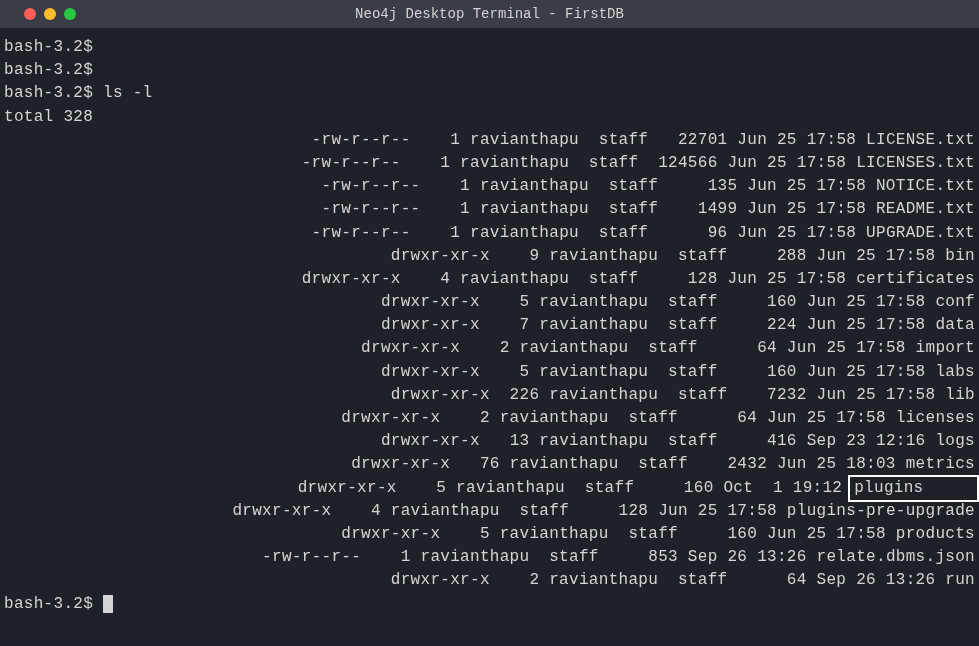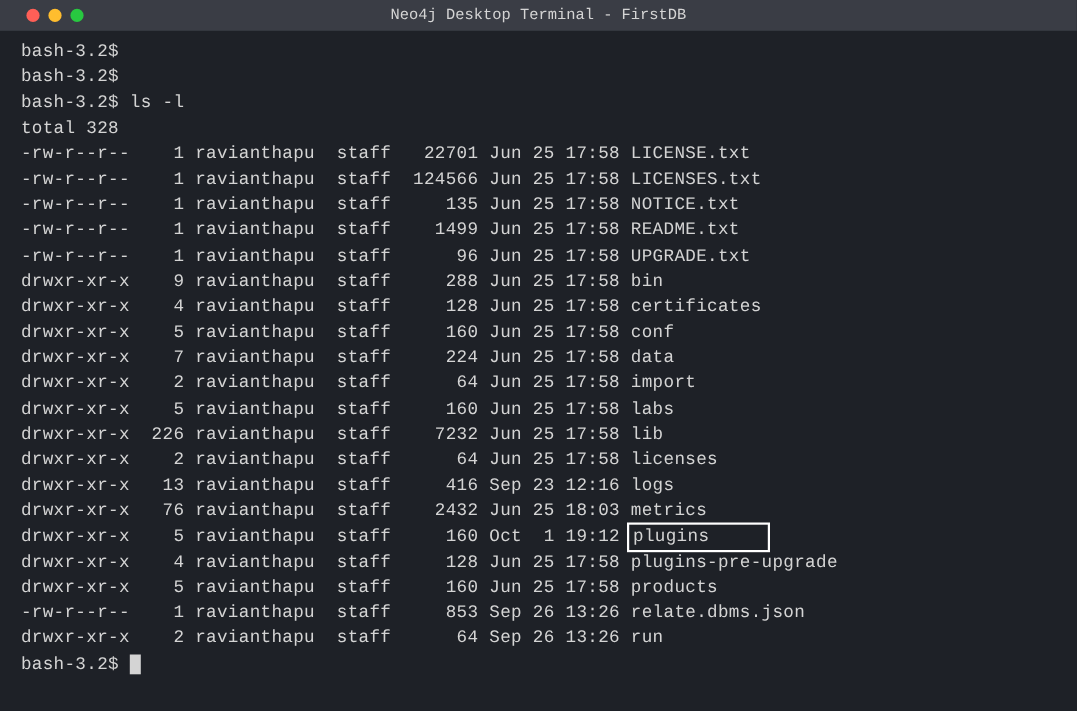--- a/index.html
+++ b/index.html
@@ -39,30 +39,31 @@
     .maximize { background: #28c840; }
     .title {
       position: absolute;
       left: 50%;
       transform: translateX(-50%);
       color: #d4d4d4;
       font-size: 14px;
       font-weight: 500;
     }
     .terminal-content {
-      padding: 8px 19px;
+      padding: 8px 4px;
       line-height: 1.45;
       white-space: pre;
       letter-spacing: 0.3px;
     }
     .prompt-line {
       display: block;
     }
     .ls-row {
       display: block;
+      text-align: right;
     }
     .highlight-box {
       border: 2px solid #ffffff;
       padding: 0 4px;
       display: inline-block;
       margin: -2px -4px;
     }
     .cursor {
       background: #d4d4d4;
       display: inline-block;

